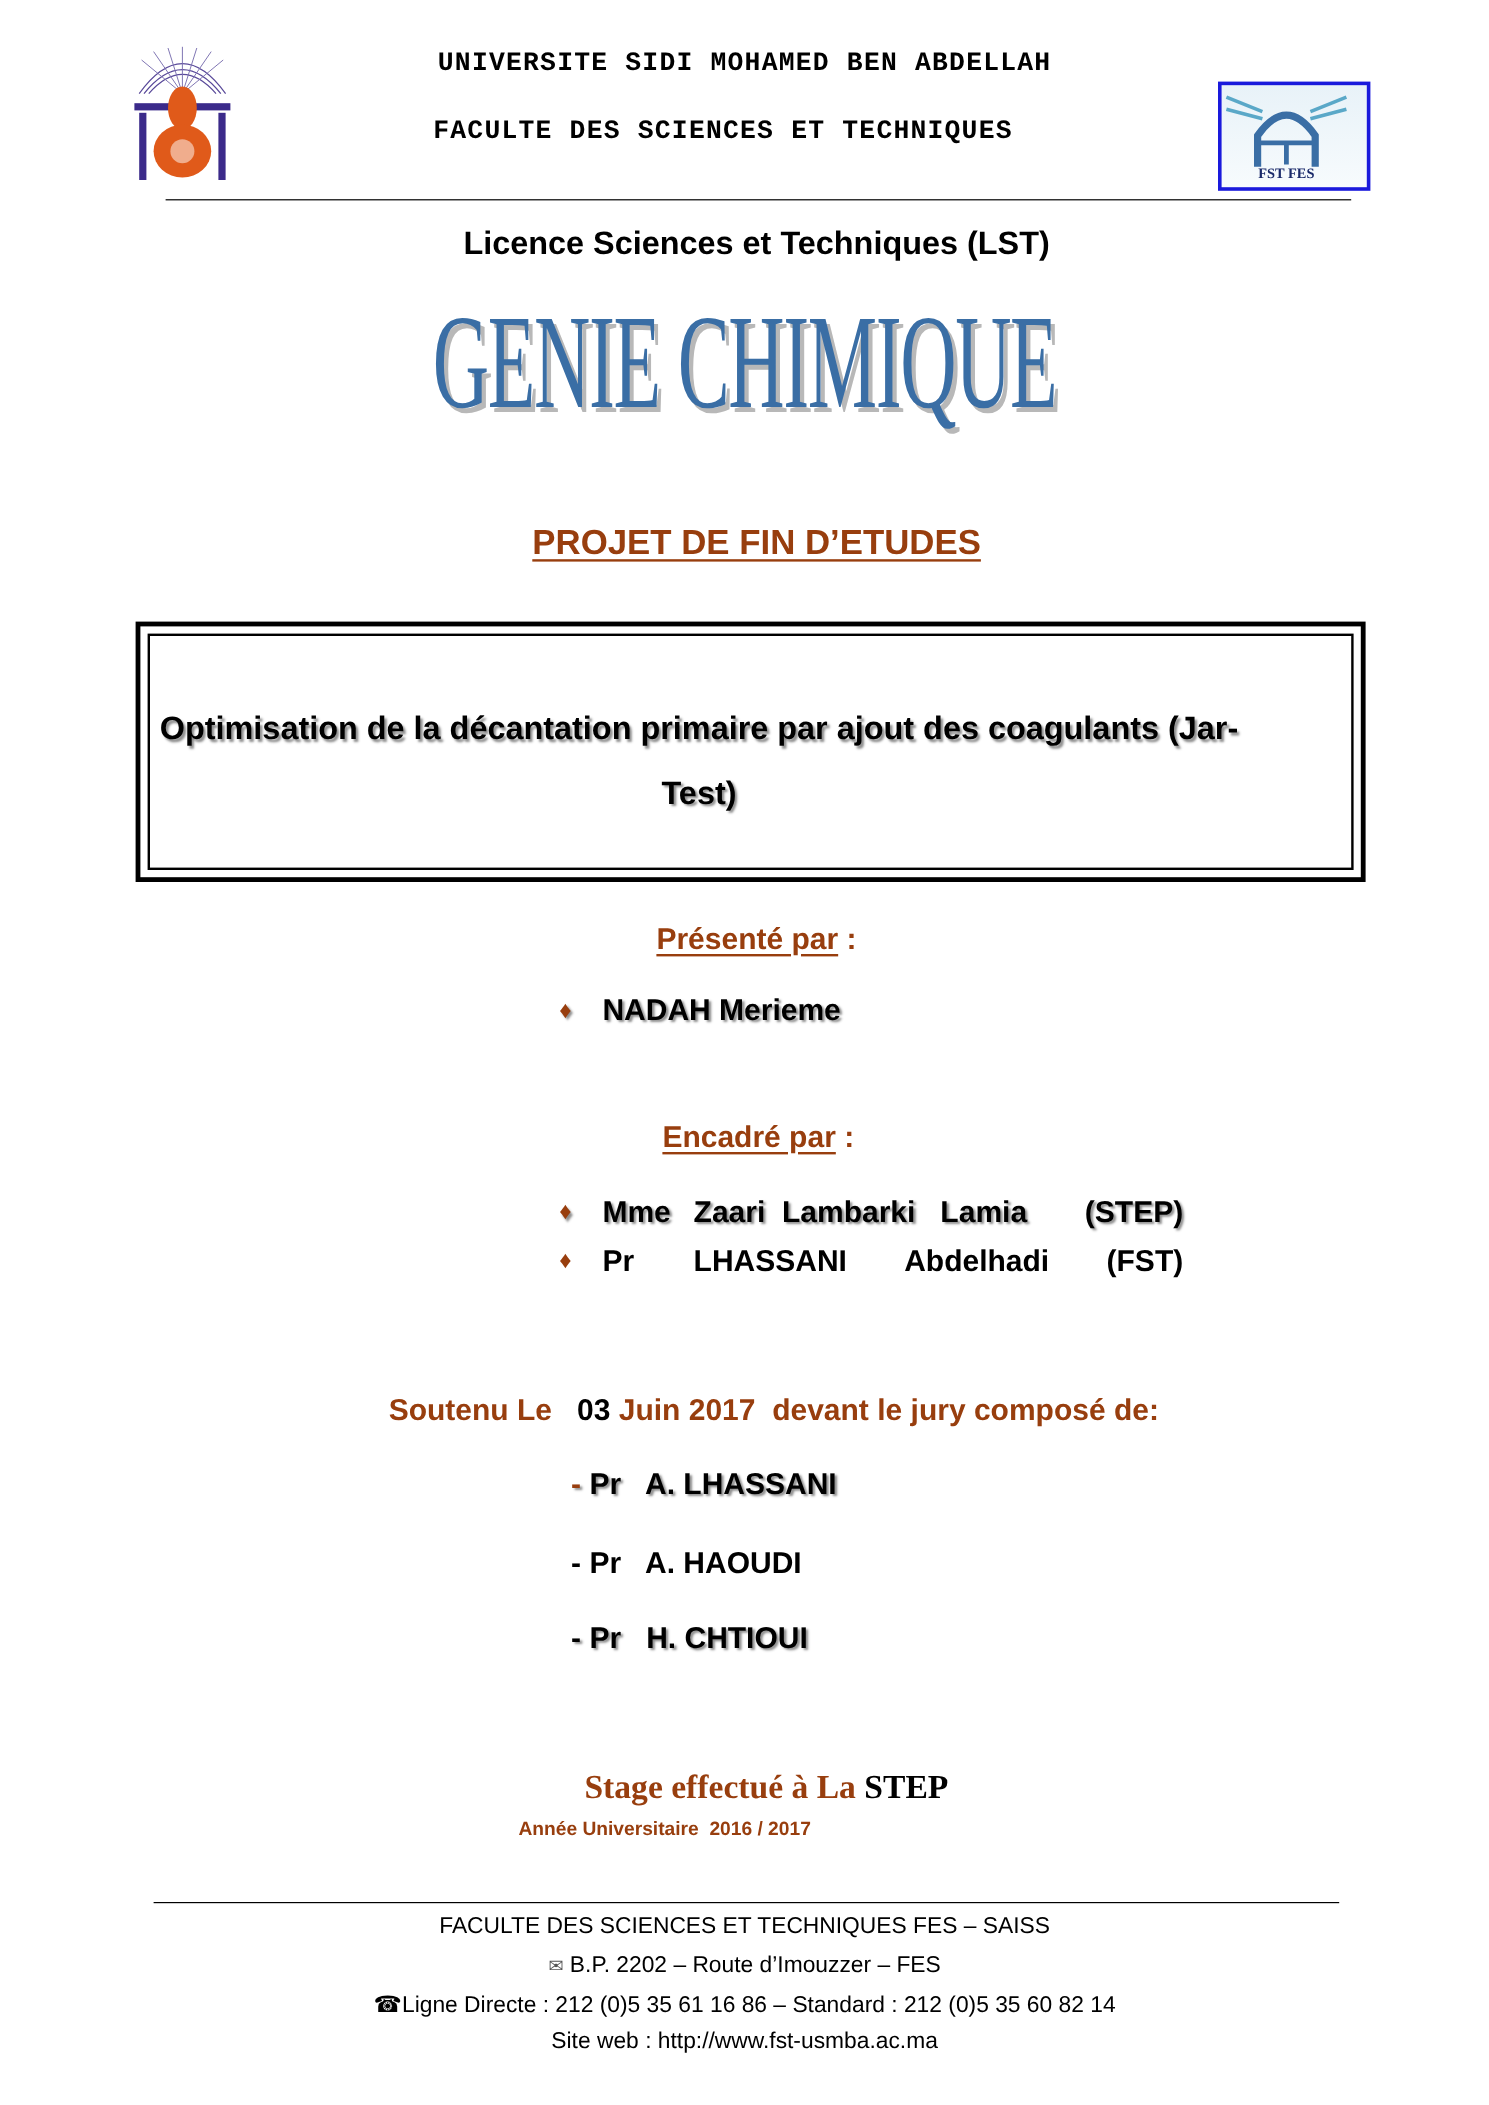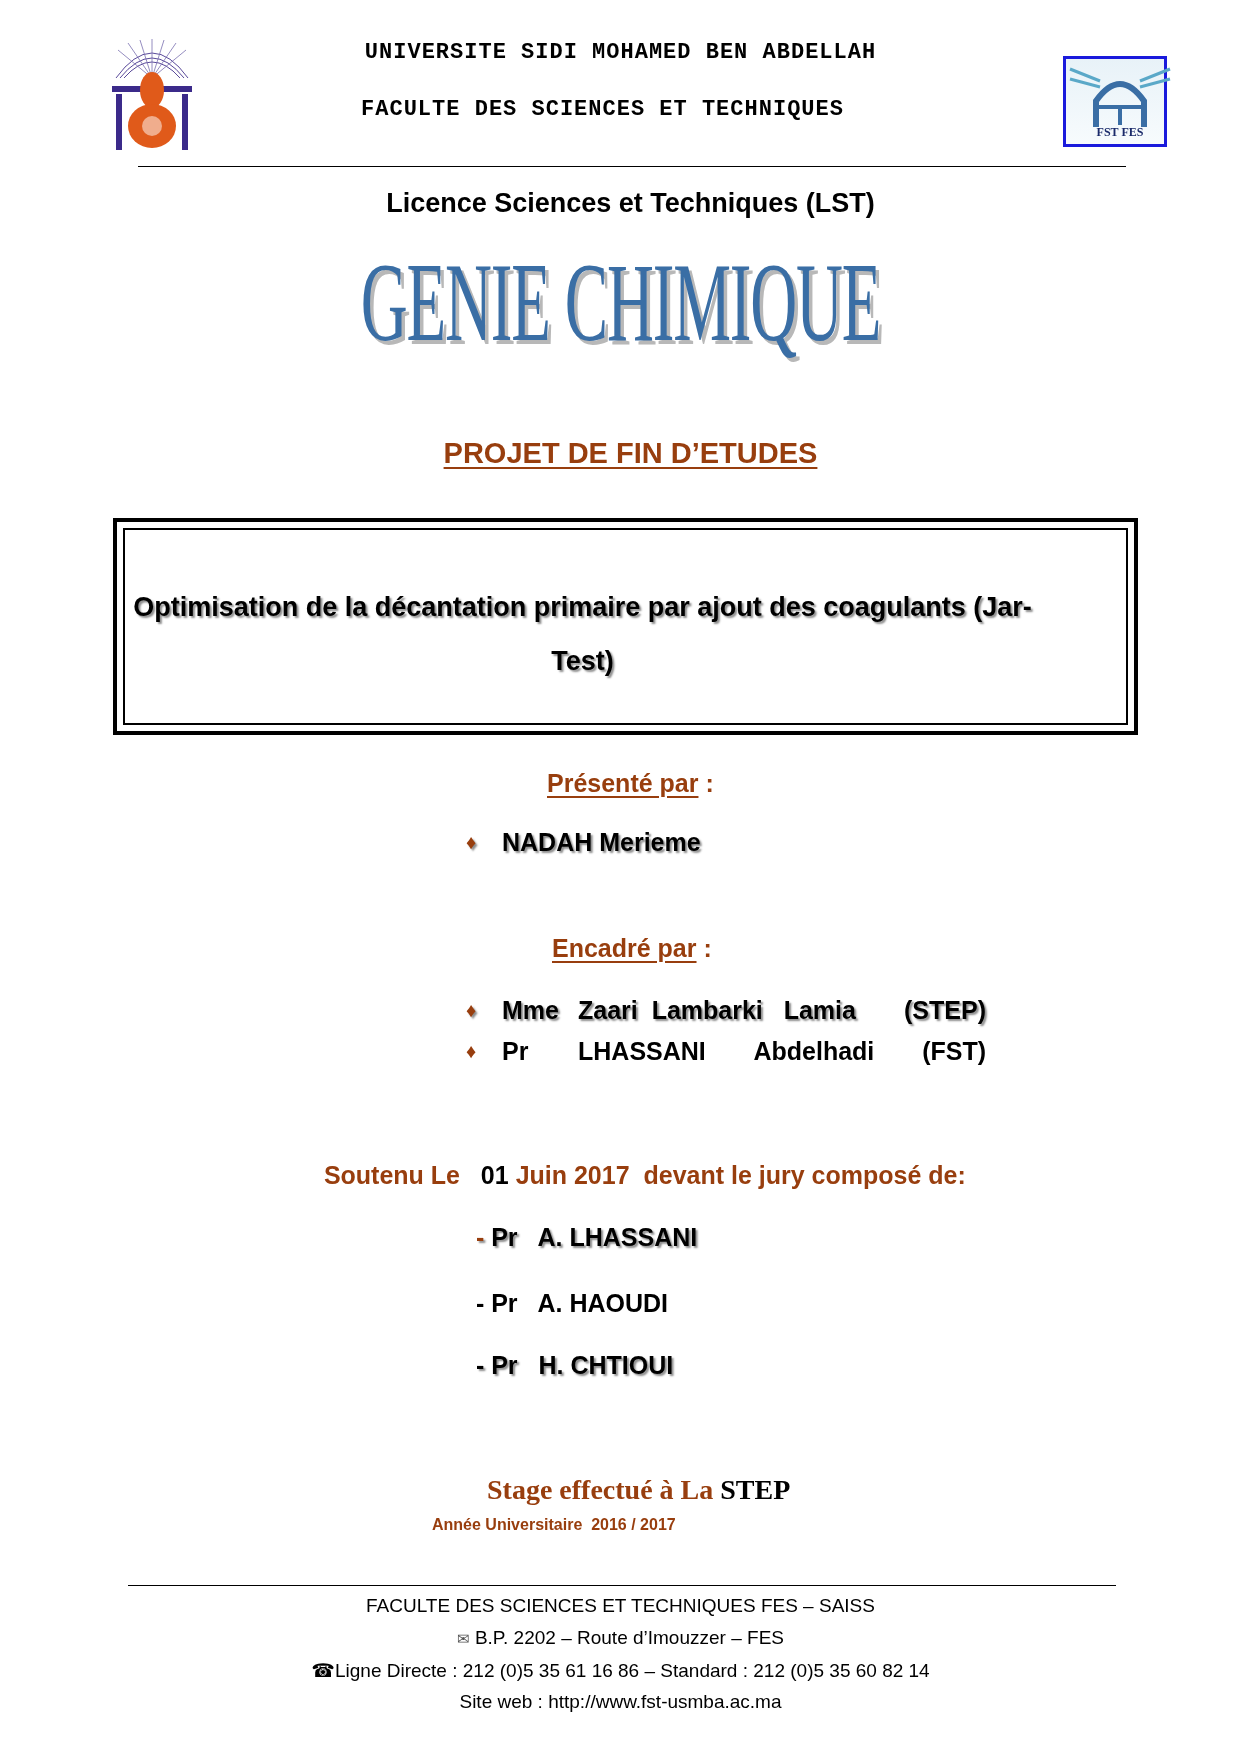--- a/index.html
+++ b/index.html
@@ -5,21 +5,21 @@
     html, body { margin: 0; padding: 0; background: #ffffff; }
     body { width: 1241px; height: 1754px; position: relative; overflow: hidden; font-family: "Liberation Sans", sans-serif; color: #000; }
     .abs { position: absolute; }
     .mono { font-family: "Liberation Mono", monospace; font-weight: bold; font-size: 22px; letter-spacing: 1px; }
     .brown { color: #983e0e; }
     .bold { font-weight: bold; }
     .shadow { text-shadow: 2px 2px 2px rgba(0,0,0,0.45); }
     .center { text-align: center; }
     .hr { position: absolute; height: 1px; background: #000; }
     .logo-left { left: 108px; top: 38px; width: 88px; height: 114px; }
-    .logo-right { left: 1015px; top: 56px; width: 104px; height: 91px; border: 3px solid #1a1adc; box-sizing: border-box; background: linear-gradient(#e8f2f8, #f7fbfd); margin-left: 48px; }
+    .logo-right { left: 1015px; top: 68px; width: 127px; height: 91px; border: 3px solid #1a1adc; box-sizing: border-box; background: linear-gradient(#e8f2f8, #f7fbfd); }
     .genie { font-family: "Liberation Serif", serif; font-size: 112px; color: #3a6ea5; transform: scaleX(0.58); transform-origin: center; letter-spacing: -2px; text-shadow: 6px 4px 0 #b8b8b8; font-weight: normal; }
     .title-box { left: 113px; top: 518px; width: 1025px; height: 217px; border: 4px solid #000; box-sizing: border-box; }
     .title-box-inner { position: absolute; left: 6px; top: 6px; right: 6px; bottom: 6px; border: 2px solid #000; }
     .item-row { display: flex; align-items: center; }
     .diamond { color: #983e0e; font-size: 20px; width: 36px; }
     .underline { text-decoration: underline; text-underline-offset: 4px; }
     .footer-line { font-size: 19px; }
   </style>
 </head>
 <body>
@@ -103,21 +103,21 @@
   <span>(STEP)</span>
 </div>
 <div class="abs bold item-row" style="left:466px; top:1037px; font-size:25px; width:520px;">
   <span class="diamond">♦</span>
   <span style="width:76px;">Pr</span>
   <span style="flex:1; white-space:pre;">LHASSANI       Abdelhadi</span>
   <span>(FST)</span>
 </div>
 
 <div class="abs bold" style="left:310px; top:1132px; font-size:25px; white-space:pre;">
-  <span class="brown">Soutenu Le</span><span>   </span><span>01</span><span> </span><span class="brown">Juin 2017  devant le jury composé de:</span>
+  <span class="brown">Soutenu Le</span><span>   </span><span>03</span><span> </span><span class="brown">Juin 2017  devant le jury composé de:</span>
 </div>
 
 <div class="abs bold shadow" style="left:462px; top:1194px; font-size:25px; white-space:pre;">
   <span class="brown">-</span> <span>Pr</span>   <span>A. LHASSANI</span>
 </div>
 <div class="abs bold" style="left:462px; top:1260px; font-size:25px; white-space:pre;">
   <span>-</span> <span>Pr</span>   <span>A. HAOUDI</span>
 </div>
 <div class="abs bold shadow" style="left:462px; top:1322px; font-size:25px; white-space:pre;">
   <span>-</span> <span>Pr</span>   <span>H. CHTIOUI</span>

